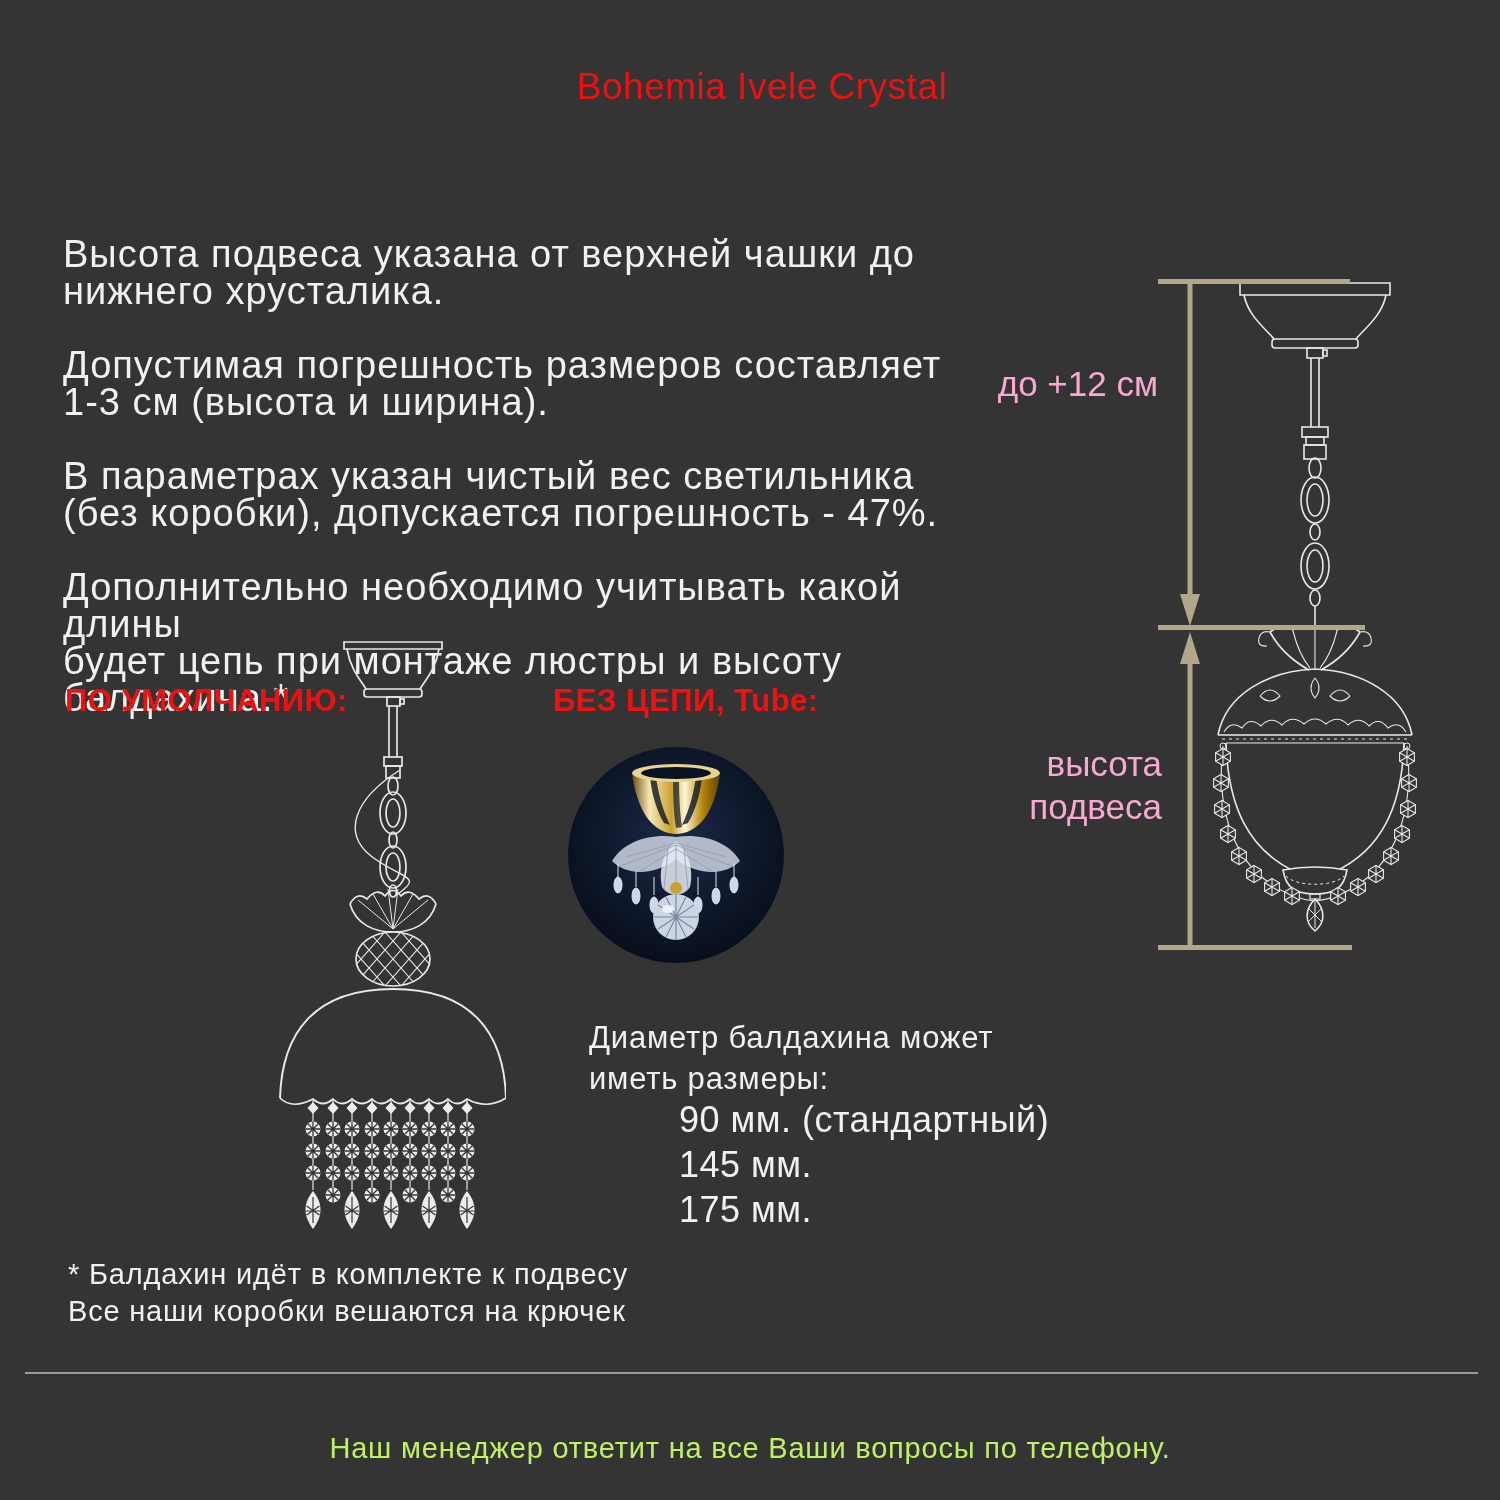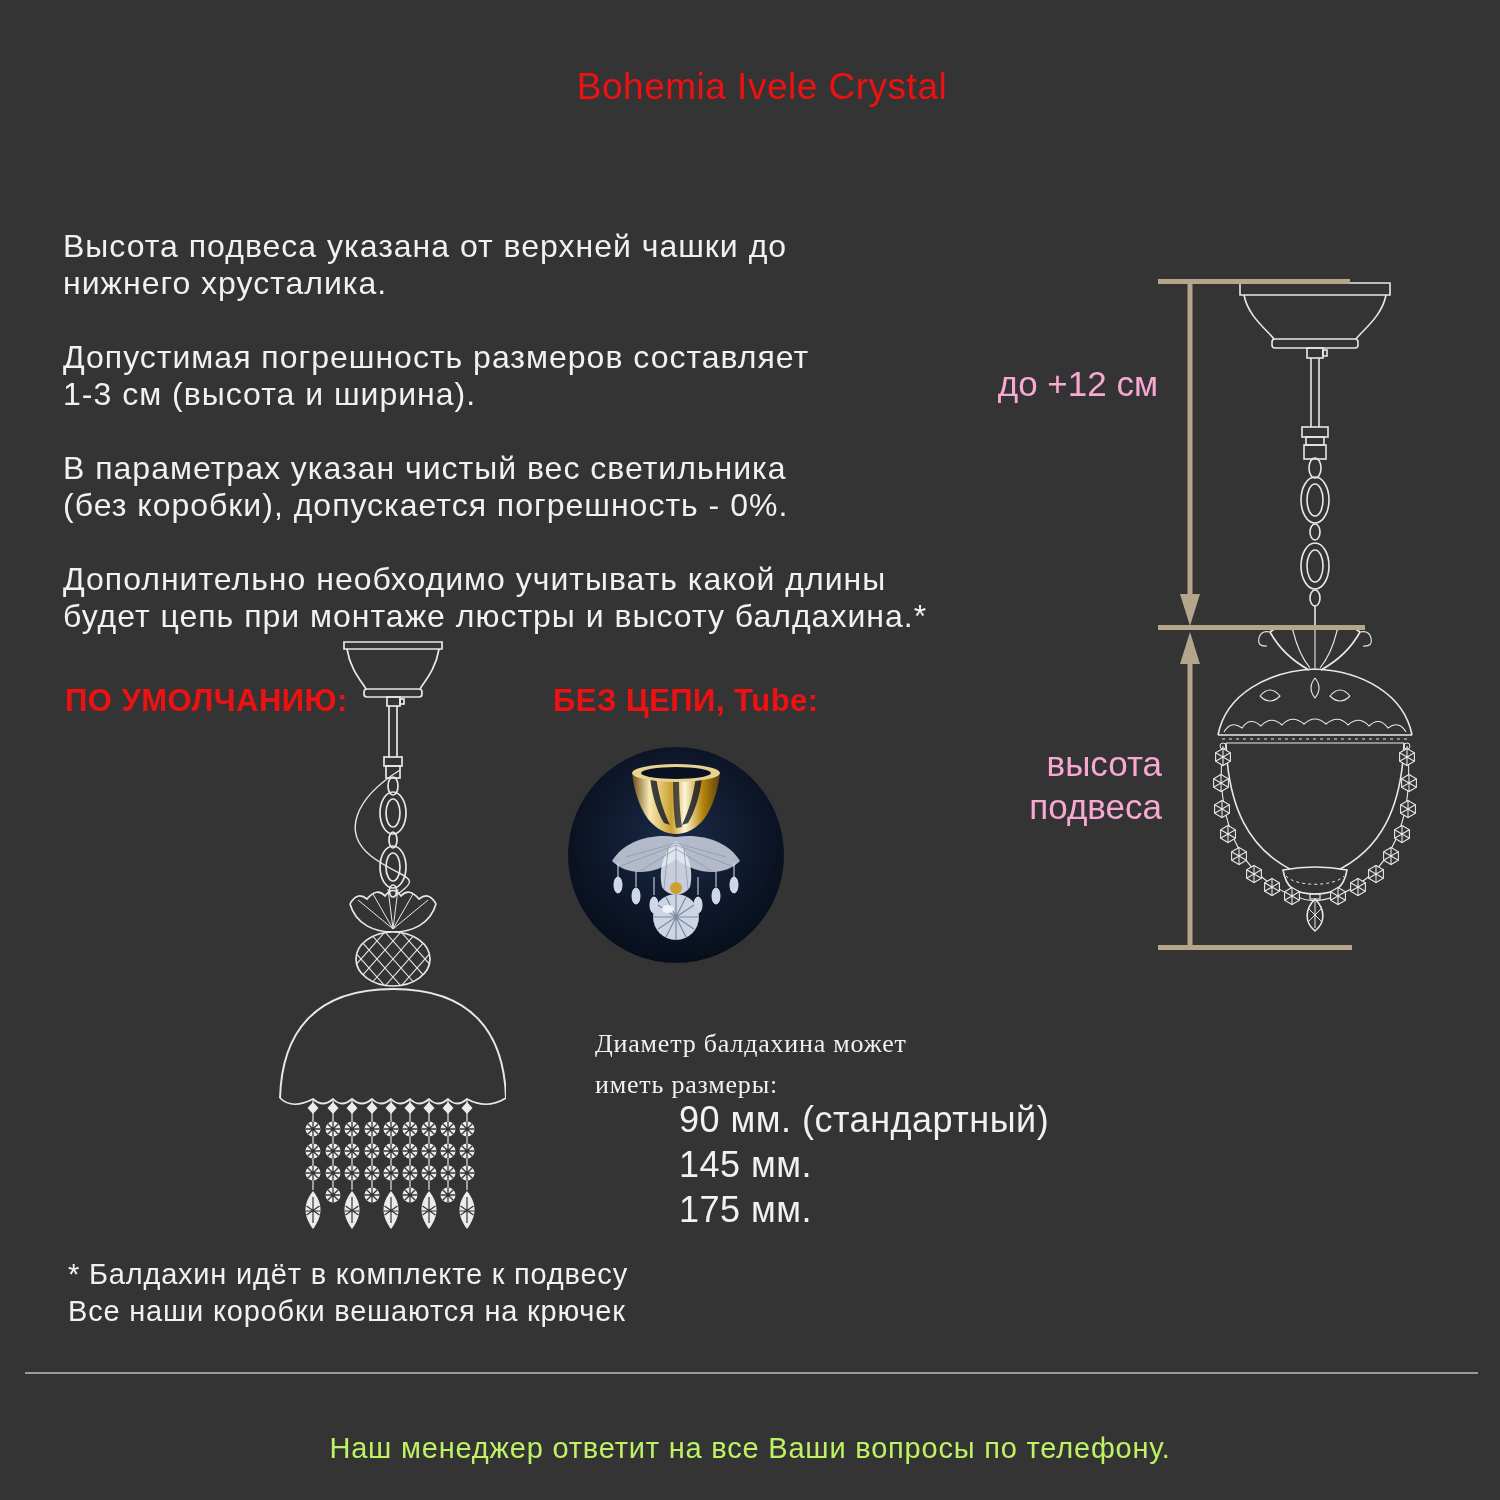--- a/index.html
+++ b/index.html
@@ -2,29 +2,29 @@
 <html><head>
 <meta charset="utf-8">
 <style>
   html,body{margin:0;padding:0;background:#343434;}
   #canvas{position:relative;width:1500px;height:1500px;background:#343434;overflow:hidden;
           font-family:"Liberation Sans",sans-serif;color:#f1f1f1;}
   .hdr{position:absolute;top:58px;left:0;width:1500px;text-align:center;}
   .title{margin:0;font-size:42px;font-weight:400;letter-spacing:1.5px;color:#ee1111;}
   .subtitle{margin:8px 0 0;font-size:37px;font-weight:400;letter-spacing:.5px;color:#ee1111;padding-left:24px;}
   .intro{position:absolute;left:63px;top:224px;width:920px;}
-  .intro p{margin:4px 0 37px;font-size:32px;line-height:37px;letter-spacing:1px;white-space:pre-line;}
+  .intro p{margin:12px 0 37px;font-size:38px;line-height:37px;letter-spacing:1px;white-space:pre-line;}
   .redlabel{position:absolute;color:#ee1111;font-size:31px;font-weight:700;letter-spacing:.5px;}
   #label-default{left:65px;top:683px;}
   #label-tube{left:553px;top:683px;}
   .measure{position:absolute;color:#f9a8d4;white-space:pre-line;text-align:right;}
   #m-chain{left:930px;top:364px;width:228px;font-size:35px;}
   #m-height{left:926px;top:742px;width:236px;font-size:35px;line-height:43px;font-weight:400;}
-  .diam-head{position:absolute;left:585px;top:1013px;font-size:26px;line-height:41px;
-             letter-spacing:.8px;white-space:pre-line;margin:10px;font-family:Liberation Serif, serif;}
+  .diam-head{position:absolute;left:585px;top:1013px;font-size:31px;line-height:41px;
+             letter-spacing:.8px;white-space:pre-line;margin:4px;}
   .diam-opts{position:absolute;left:676px;top:1094px;margin:3px;padding:0;list-style:none;
              font-size:36px;line-height:45px;letter-spacing:.5px;}
   .footnote{position:absolute;left:68px;top:1256px;font-size:29px;line-height:37px;
             letter-spacing:.8px;white-space:pre-line;}
   .divider{position:absolute;left:25px;top:1372px;width:1453px;height:2px;background:#9a9a9a;}
   .footer{position:absolute;left:0;top:1432px;width:1500px;text-align:center;
           font-size:29px;letter-spacing:.8px;color:#bef264;}
   svg{position:absolute;display:block;}
   #left-drawing{left:276px;top:637px;}
   #right-diagram{left:980px;top:266px;}
@@ -38,21 +38,21 @@
   <div class="hdr">
     <h2 class="subtitle">Bohemia Ivele Crystal</h2>
   </div>
 
   <div class="intro">
     <p>Высота подвеса указана от верхней чашки до
 нижнего хрусталика.</p>
     <p>Допустимая погрешность размеров составляет
 1-3 см (высота и ширина).</p>
     <p>В параметрах указан чистый вес светильника
-(без коробки), допускается погрешность - 0%.</p>
+(без коробки), допускается погрешность - 47%.</p>
     <p>Дополнительно необходимо учитывать какой длины
 будет цепь при монтаже люстры и высоту балдахина.*</p>
   </div>
 
   <div id="label-default" class="redlabel">ПО УМОЛЧАНИЮ:</div>
   <div id="label-tube" class="redlabel">БЕЗ ЦЕПИ, Tube:</div>
 
   <svg id="left-drawing" width="230" height="595" viewBox="0 0 230 595">
     <defs>
       <g id="ros">

